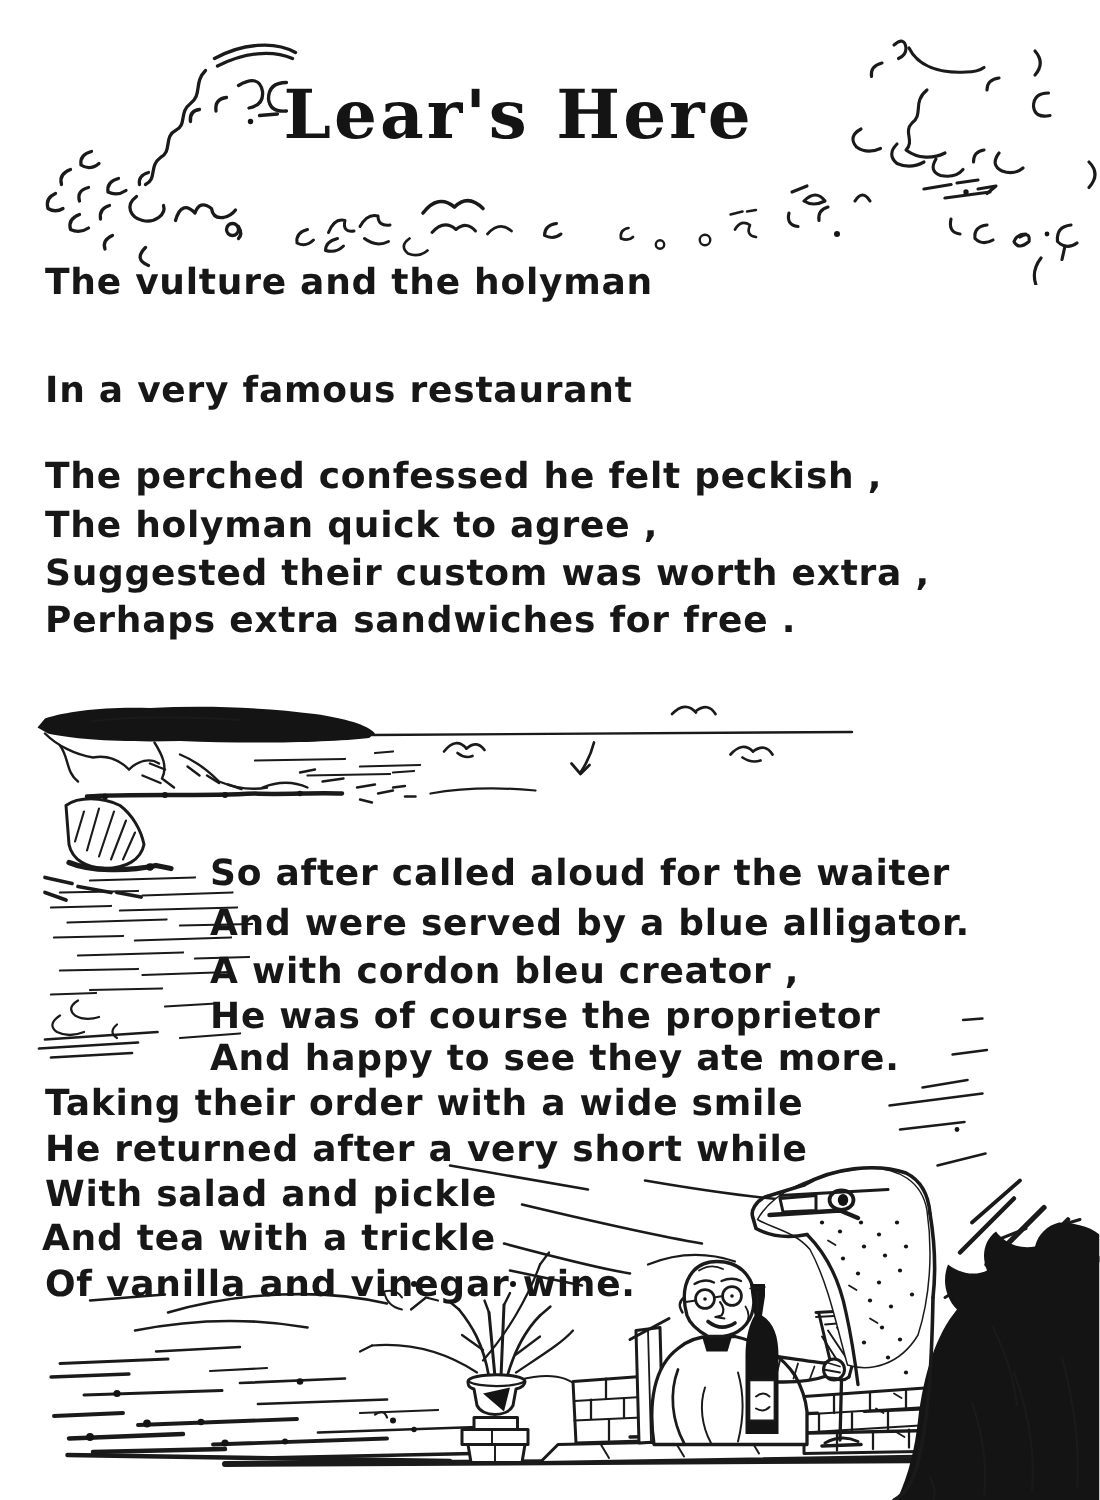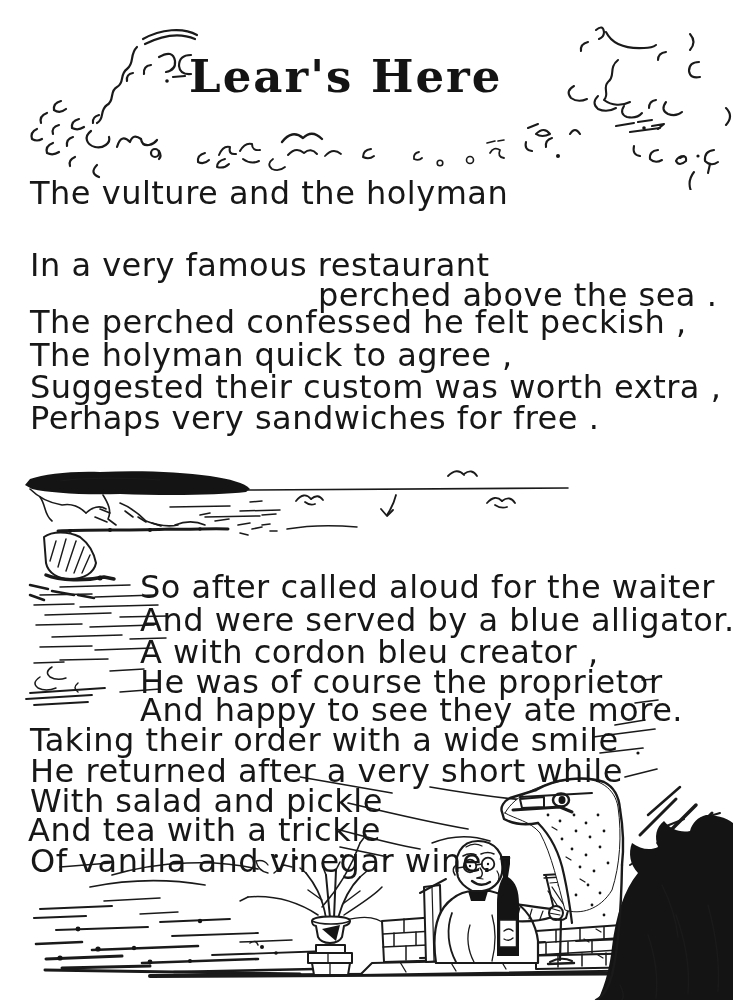--- a/index.html
+++ b/index.html
@@ -7,21 +7,21 @@
     width:733px;height:1000px;background:#ffffff;position:relative;
     font-family:"DejaVu Sans",sans-serif;color:#1b1b1b;overflow:hidden;
   }
   .page{position:absolute;inset:0;border-radius:32px;}
   .title{
     position:absolute;left:189px;top:50px;
     font-family:"DejaVu Serif",serif;font-weight:bold;
     font-size:45px;letter-spacing:2px;color:#141414;z-index:3;white-space:pre;
   }
   .pline{
-    position:absolute;font-size:32px;font-weight:normal;letter-spacing:.5px;
+    position:absolute;font-size:24px;font-weight:bold;letter-spacing:.5px;
     line-height:1.15;white-space:pre;color:#171717;z-index:3;
   }
   .l1{left:30px;top:175px}
   .l2{left:258px;top:213px}
   .l3{left:30px;top:247px}
   .l4{left:318px;top:277px}
   .l5{left:30px;top:304px}
   .l6{left:30px;top:337px}
   .l7{left:30px;top:369px}
   .l8{left:30px;top:400px}
@@ -494,25 +494,24 @@
         <path d="M580,164 l5,3" stroke-width="1.2"></path>
           <path d="M596,214 l5,3" stroke-width="1.2"></path>
         <path d="M584,224 l5,3" stroke-width="1.2"></path>
           <path d="M598,240 l5,3" stroke-width="1.2"></path>
       </g>
     </g>
   </svg>
 
   <div class="pline l1">The vulture and the holyman</div>
   <div class="pline l3">In a very famous restaurant</div>
-  <div class="pline l4">perched above the sea .</div>
   <div class="pline l5">The perched confessed he felt peckish ,</div>
   <div class="pline l6">The holyman quick to agree ,</div>
   <div class="pline l7">Suggested their custom was worth extra ,</div>
-  <div class="pline l8">Perhaps very sandwiches for free .</div>
+  <div class="pline l8">Perhaps extra sandwiches for free .</div>
   <div class="pline l9">So after called aloud for the waiter</div>
   <div class="pline l10">And were served by a blue alligator.</div>
   <div class="pline l11">A with cordon bleu creator ,</div>
   <div class="pline l12">He was of course the proprietor</div>
   <div class="pline l13">And happy to see they ate more.</div>
   <div class="pline l14">Taking their order with a wide smile</div>
   <div class="pline l15">He returned after a very short while</div>
   <div class="pline l16">With salad and pickle</div>
   <div class="pline l17">And tea with a trickle</div>
   <div class="pline l18">Of vanilla and vinegar wine.</div>

